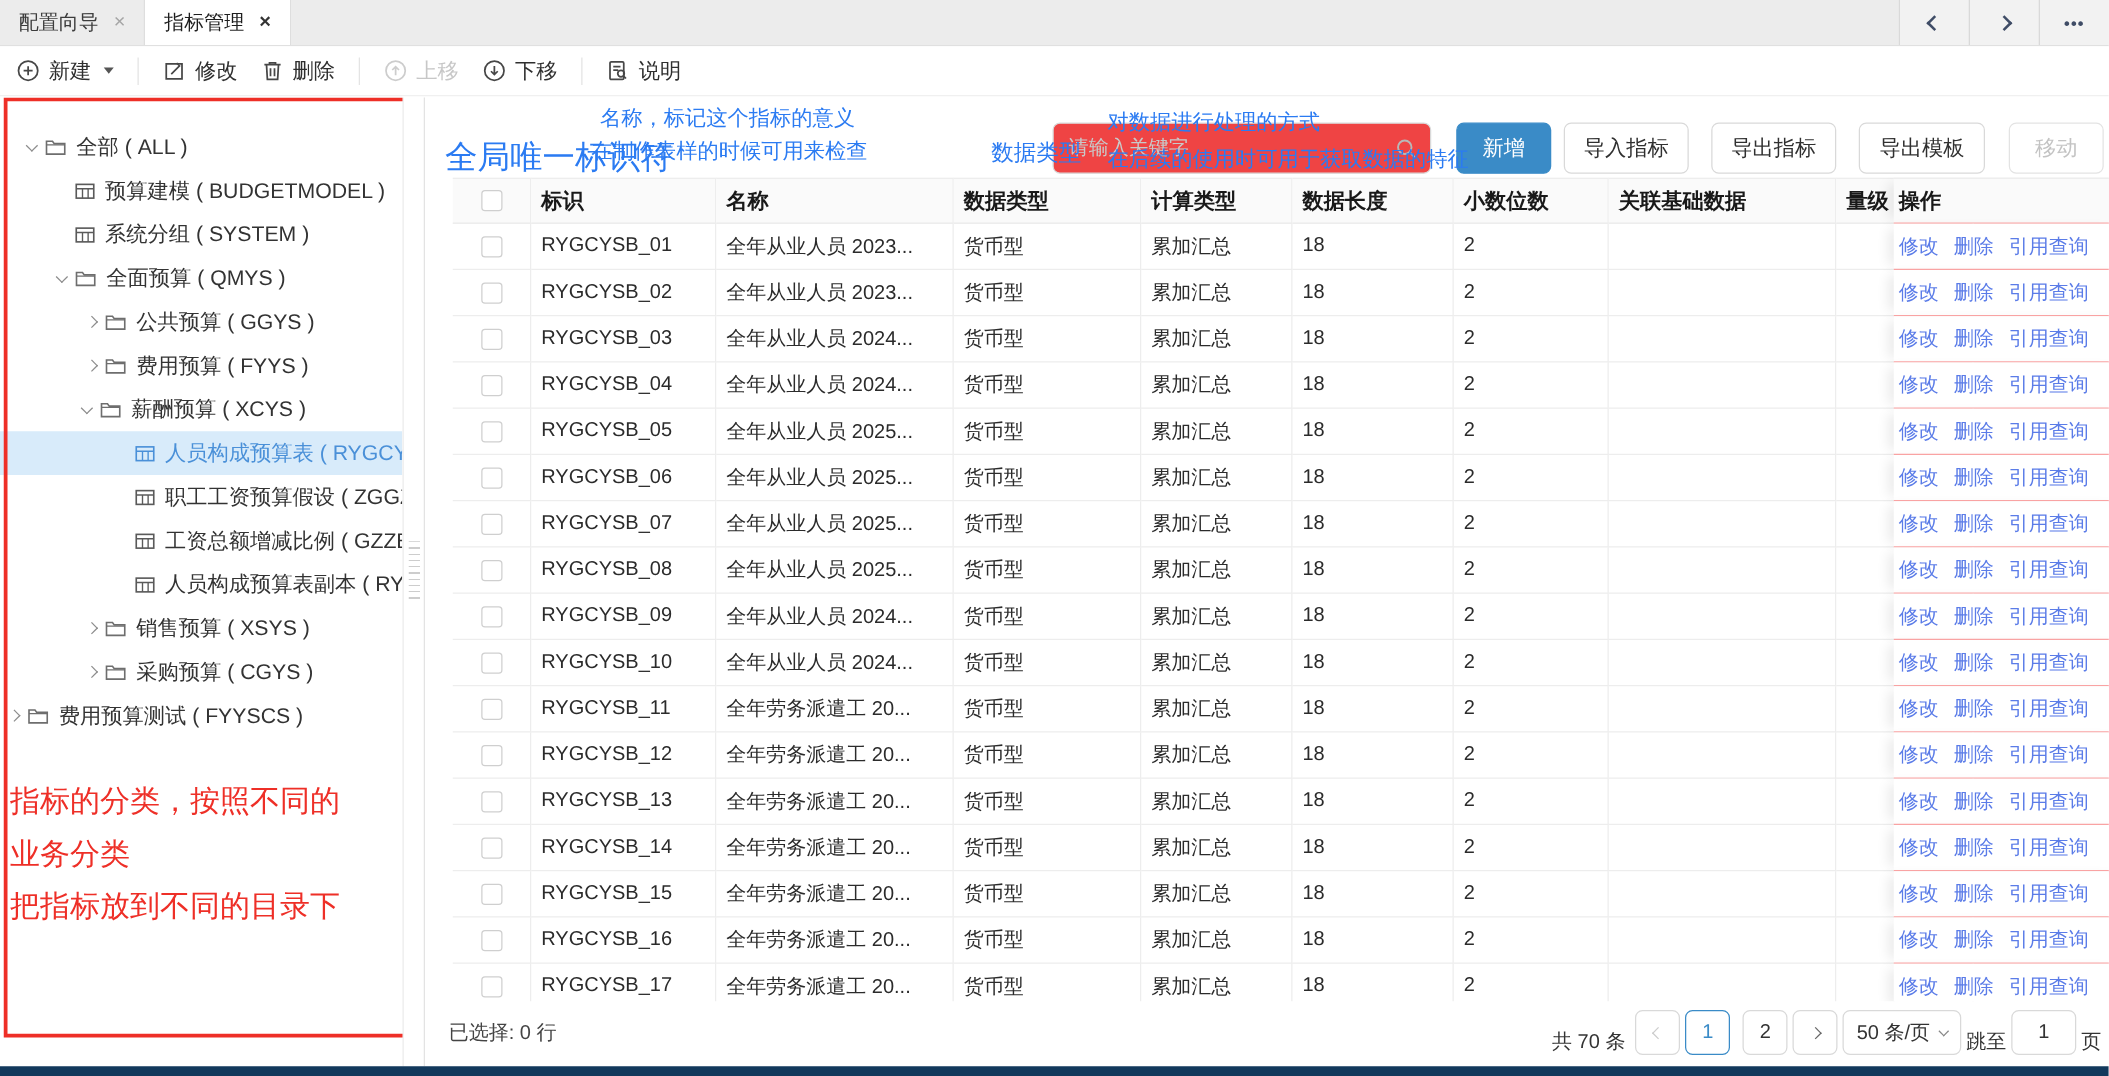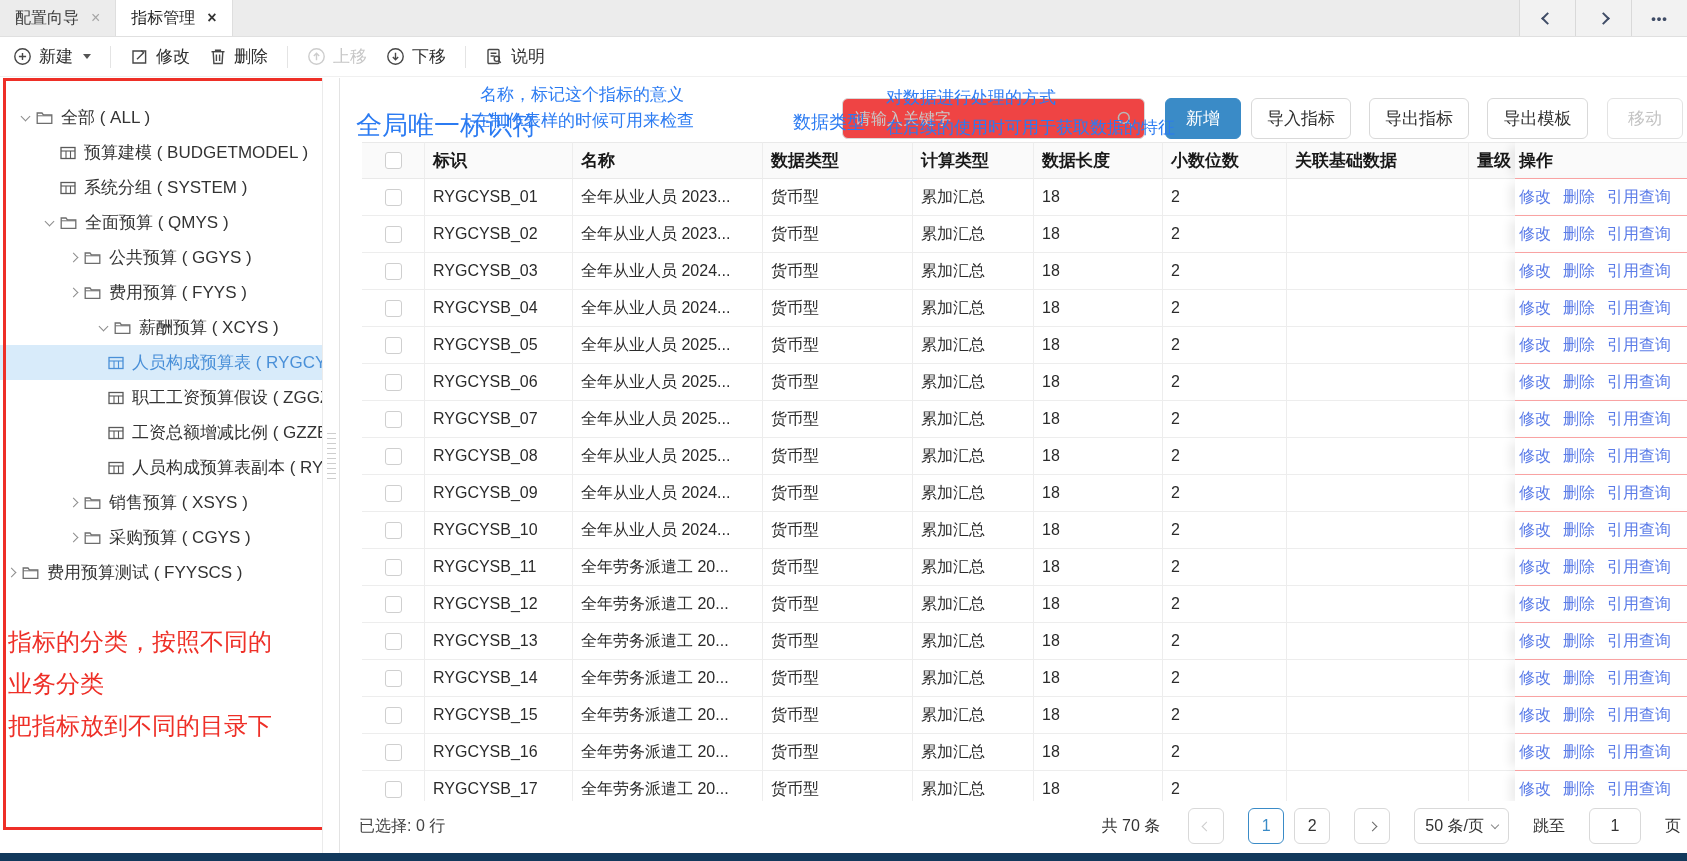--- a/index.html
+++ b/index.html
@@ -79,21 +79,21 @@
 .selcell{width:63px;justify-content:center;padding:0;}
 .fill{flex:1 1 auto;border-right:none;}
 .acell{position:absolute;right:0;top:0;bottom:0;width:186px;background:#fff;display:flex;align-items:center;gap:12px;padding-left:4px;border-bottom:1px solid #fca5a5;box-shadow:-9px 0 9px -4px rgba(0,0,0,0.08);}
 .thead .cell{background:#fafafa;font-weight:bold;color:#191919;border-top:1px solid #e9e9e9;border-bottom:1px solid #e9e9e9;font-size:17px;}
 .thead .acell{background:#fafafa;font-weight:bold;color:#191919;border-top:1px solid #e9e9e9;font-size:17px;}
 .cb{width:17px;height:17px;border:1px solid #cfcfcf;border-radius:3px;background:#fff;}
 a.op{color:var(--link);font-size:16px;text-decoration:none;cursor:default;}
 
 
 .footer{position:absolute;left:5px;right:6px;top:727px;height:42px;display:flex;align-items:center;padding-left:14px;font-size:16px;color:#444;}
-.pager{margin-left:auto;display:flex;align-items:center;gap:24px;color:#333;}
+.pager{margin-left:auto;display:flex;align-items:flex-end;gap:4px;color:#333;}
 .pg{min-width:36px;height:36px;border:1px solid #d9d9d9;border-radius:6px;background:#fff;display:flex;align-items:center;justify-content:center;font-size:16px;color:#333;font-family:inherit;}
 .pg.active{border-color:var(--accent);color:var(--accent);}
 .pg.nav{color:#666;}
 .pg.nav.disabled{color:#ccc;}
 .pg.size{width:auto;padding:0 10px;gap:8px;color:#333;}
 .pg.size .chev{width:6px;height:6px;color:#888;margin-top:-2px;}
 .jump{width:52px;height:36px;border:1px solid #d9d9d9;border-radius:6px;text-align:center;font-size:16px;font-family:inherit;color:#333;outline:none;}
 .total{margin-right:4px;}
 </style>
 </head>
@@ -241,21 +241,21 @@
           <i class="chev right"></i>
         </div>
         <div class="node-icon">
           <svg width="17" height="15" viewBox="0 0 17 15">
             <path d="M1.2 3h4.8l1.4 1.9h8.4v8.4H1.2z" fill="none" stroke="#6e6e6e" stroke-width="1.3"></path>
             <path d="M1.2 5.8h14.6" fill="none" stroke="#6e6e6e" stroke-width="1"></path>
           </svg>
         </div>
         <div class="tree-label" style="display: inline;">费用预算 ( FYYS )</div>
       </div>
-      <div class="tree-item" style="padding-left: 92px;">
+      <div class="tree-item" style="padding-left: 58px;">
         <div class="expander">
           <i class="chev down"></i>
         </div>
         <div class="node-icon">
           <svg width="17" height="15" viewBox="0 0 17 15">
             <path d="M1.2 3h4.8l1.4 1.9h8.4v8.4H1.2z" fill="none" stroke="#6e6e6e" stroke-width="1.3"></path>
             <path d="M1.2 5.8h14.6" fill="none" stroke="#6e6e6e" stroke-width="1"></path>
           </svg>
         </div>
         <div class="tree-label" style="display: inline;">薪酬预算 ( XCYS )</div>

